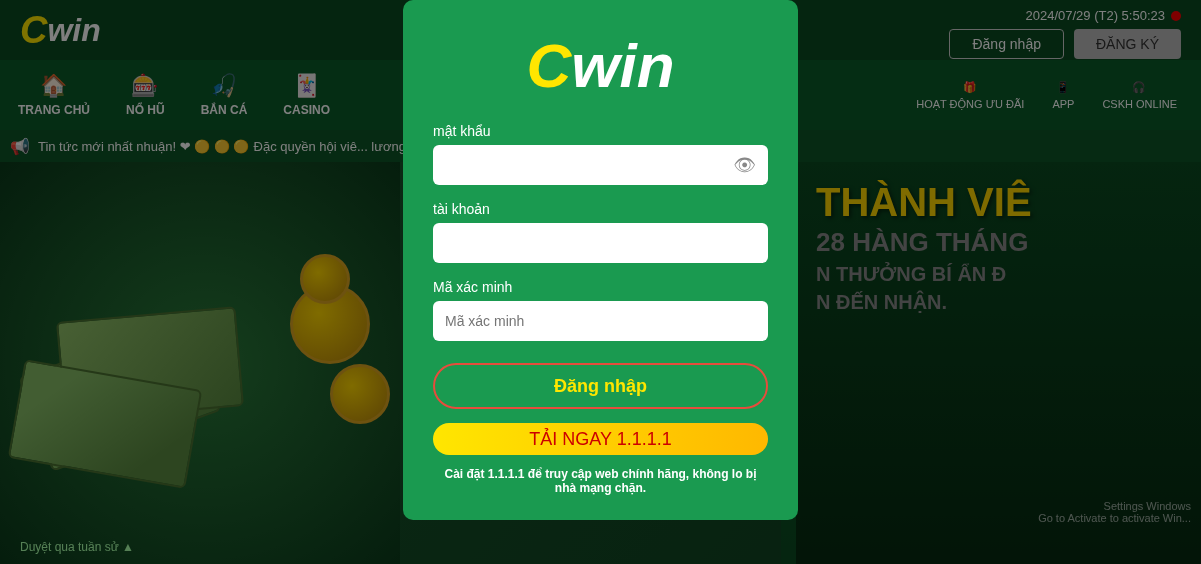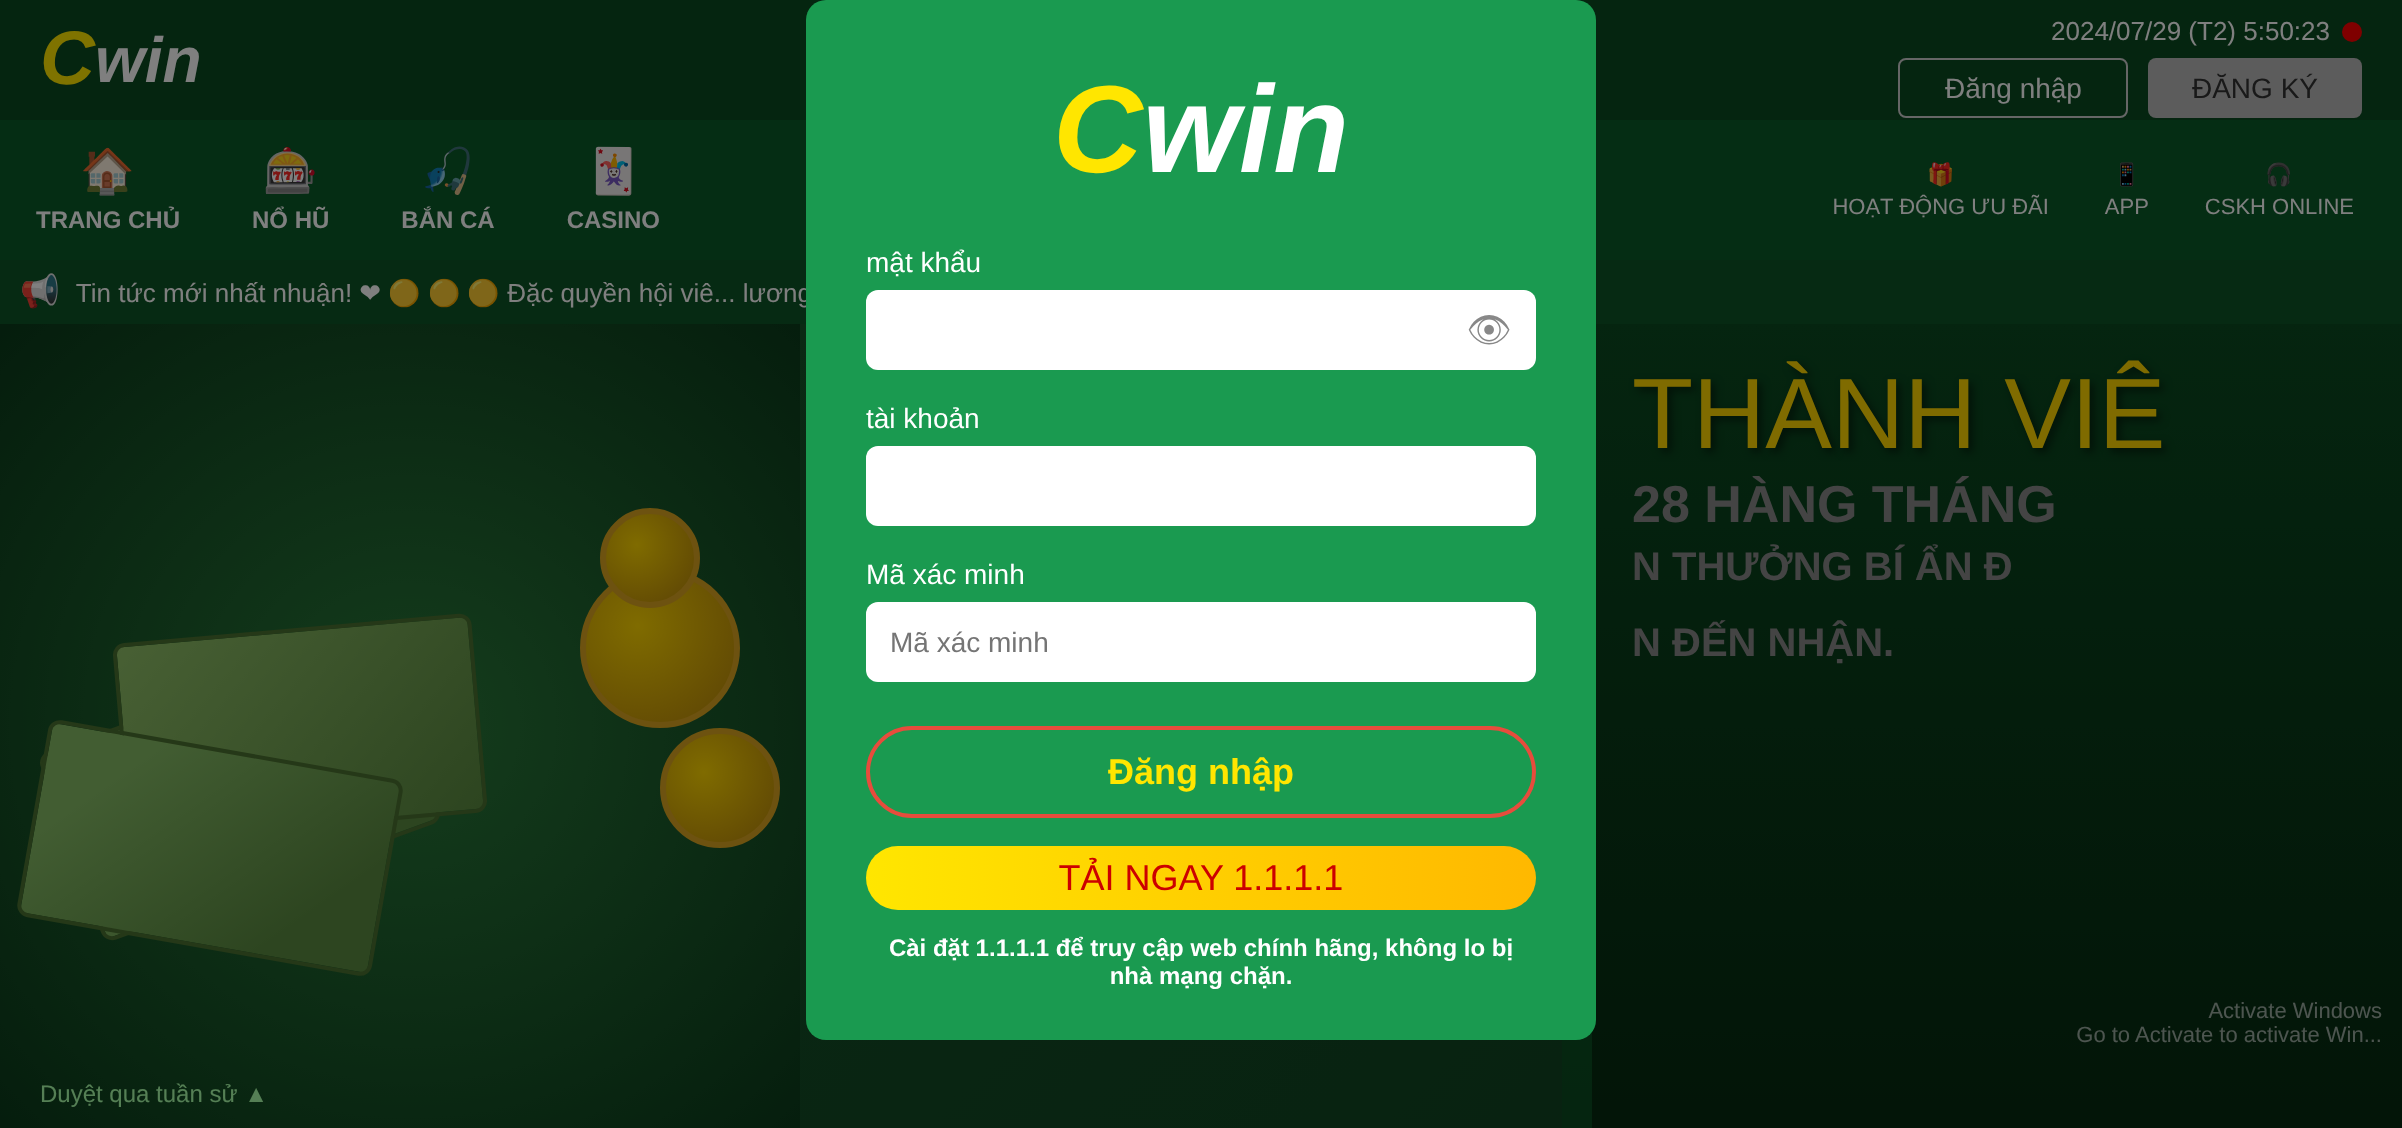--- a/index.html
+++ b/index.html
@@ -247,22 +247,22 @@
       width: 405px;
       height: 402px;
       overflow: hidden;
       z-index: 2;
       background: linear-gradient(180deg, #0a4a20 0%, #062a10 100%);
       padding: 20px;
     }
 
     .promo-text1 {
       color: #FFD700;
-      font-size: 50px;
-      font-weight: 400;
+      font-size: 40px;
+      font-weight: 700;
       line-height: 1;
       text-shadow: 2px 2px 4px rgba(0,0,0,0.5);
     }
 
     .promo-text2 {
       color: #888;
       font-size: 26px;
       font-weight: 900;
       margin-top: 5px;
     }
@@ -271,21 +271,21 @@
       color: #888;
       font-size: 20px;
       font-weight: bold;
       margin-top: 5px;
     }
 
     .promo-text4 {
       color: #888;
       font-size: 20px;
       font-weight: bold;
-      margin-top: 15px;
+      margin-top: 5px;
     }
 
     .activate-windows {
       position: absolute;
       bottom: 40px;
       right: 10px;
       color: rgba(255,255,255,0.6);
       font-size: 11px;
       text-align: right;
     }
@@ -438,21 +438,21 @@
   <div class="left-bottom-text">Duyệt qua tuần sử ▲</div>
 </div>
 
 <div class="right-bg">
   <div class="promo-area">
     <div class="promo-text1">THÀNH VIÊ</div>
     <div class="promo-text2">28 HÀNG THÁNG</div>
     <div class="promo-text3">N THƯỞNG BÍ ẨN Đ</div>
     <div class="promo-text4">N ĐẾN NHẬN.</div>
     <div class="activate-windows">
-      <div>Activate Windows</div>
+      <div>Settings Windows</div>
       <div>Go to Activate to activate Win...</div>
     </div>
   </div>
 </div>
 
 <div class="header">
   <div class="logo">
     <span class="c-letter">C</span>
     <span class="win-text">win</span>
   </div>

